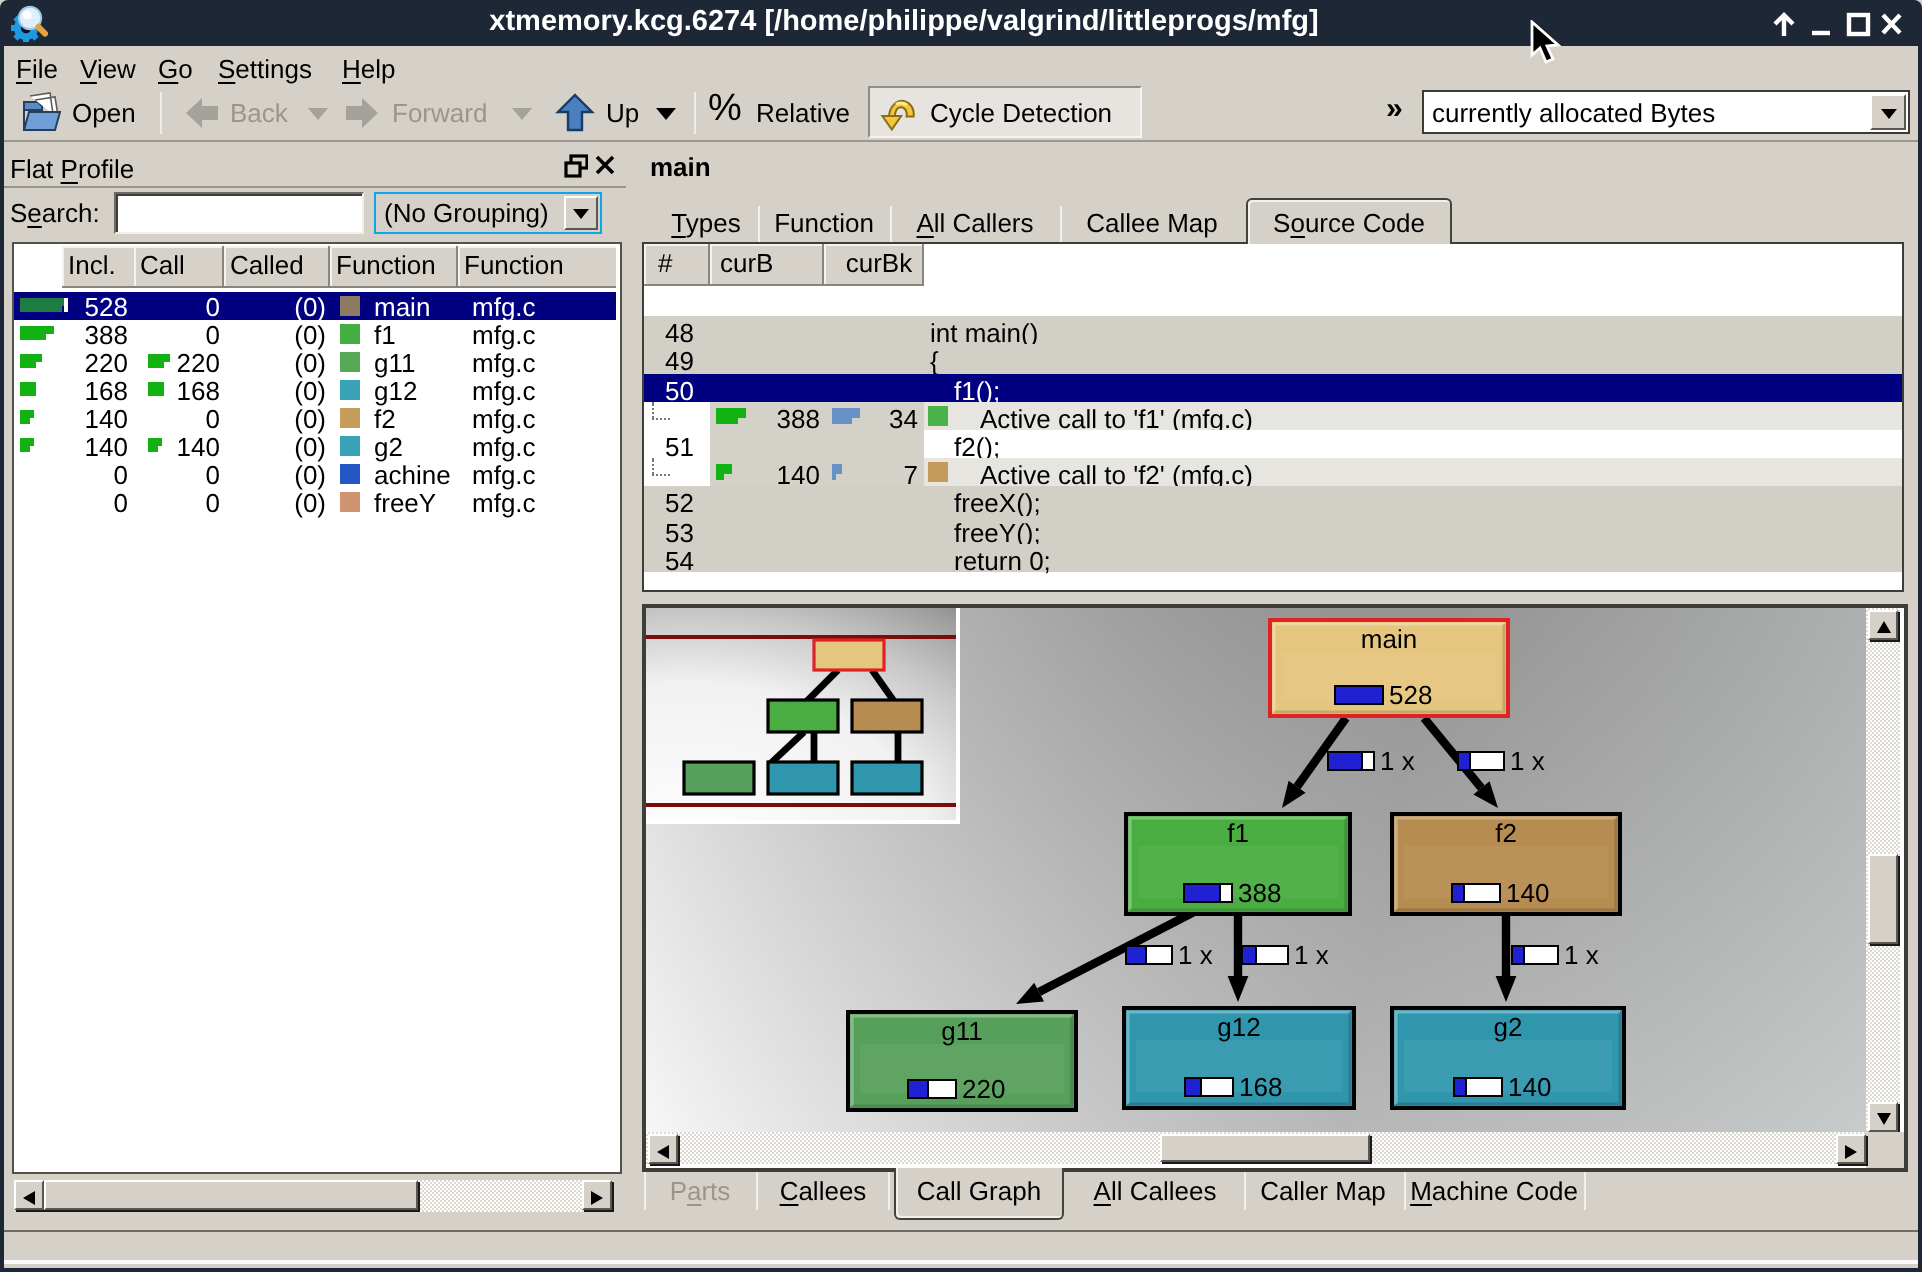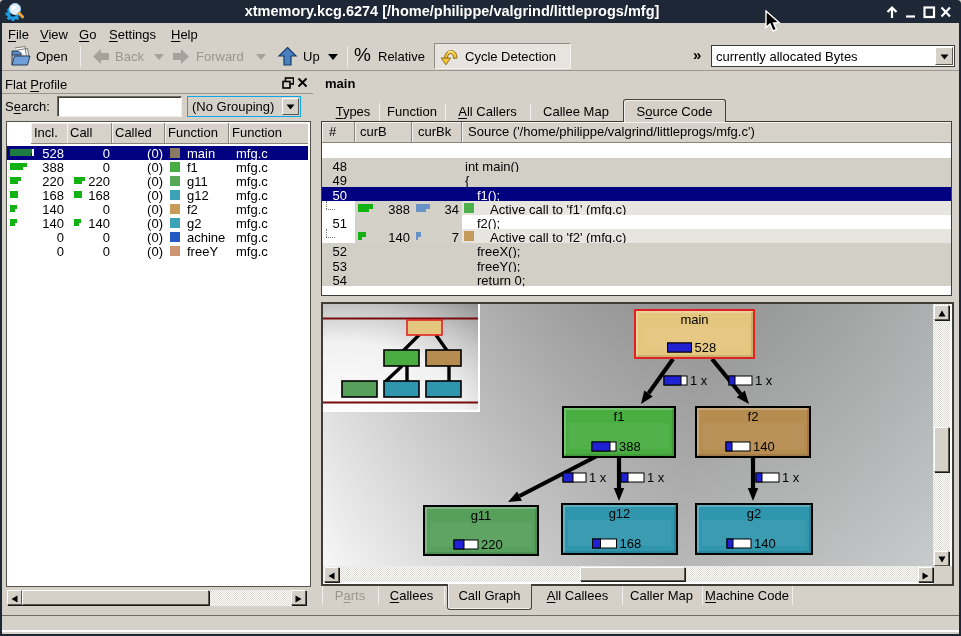--- a/index.html
+++ b/index.html
@@ -248,22 +248,21 @@
       <div class="abs" style="left:60px;top:32px;width:64px;text-align:center;">Function</div>
       <div class="abs" style="left:124.5px;top:31px;width:1px;height:18px;background:#6e6b63;border-right:1px solid #f2f0ec;"></div>
       <div class="abs" style="left:126px;top:32px;width:83px;text-align:center;"><u>A</u>ll Callers</div>
       <div class="abs" style="left:209.5px;top:31px;width:1px;height:18px;background:#6e6b63;border-right:1px solid #f2f0ec;"></div>
       <div class="abs" style="left:211px;top:32px;width:90px;text-align:center;">Callee Map</div>
       <div class="tab" style="left:303px;top:27px;width:103px;height:23px;background:#d5d1c9;z-index:3;border-color:#44423c;"></div>
       <div class="abs" style="left:303px;top:32px;width:103px;text-align:center;z-index:4;">S<u>o</u>urce Code</div>
     <div class="abs" style="left:1px;top:49px;width:631px;height:175px;background:#fff;border:1px solid #3f3d38;box-shadow:inset -1px -1px 0 #fff;">
       <div class="hdrcell" style="left:0px;width:33px;padding-left:7px;">#</div>
       <div class="hdrcell" style="left:33px;width:57px;padding-left:5px;">curB</div>
-      <div class="hdrcell" style="left:90px;width:50px;padding-left:6px;">curBk</div>
-      <div class="hdrcell" style="left:140px;width:489px;border-right:none;padding-left:6px;">Source ('/home/philippe/valgrind/littleprogs/mfg.c')</div>
+      <div class="hdrcell" style="left:90px;width:50px;padding-left:6px;text-align:center;">curBk</div>
       <div style="position:absolute;left:0;top:22px;width:629px;">
           <div class="row" style="top:16px;height:14.2px;background:#be185d;margin-top:38px;">
             <span class="abs" style="left:0;top:1px;width:25px;text-align:right;">47</span>
             <span class="abs" style="left:143px;top:1px;">}</span>
           </div>
           <div class="row" style="top:14.2px;height:14.2px;background:#d2cfc7;">
             <span class="abs" style="left:0;top:1px;width:25px;text-align:right;">48</span>
             <span class="abs" style="left:143px;top:1px;">int main()</span>
           </div>
           <div class="row" style="top:28.4px;height:14.2px;background:#d2cfc7;">

